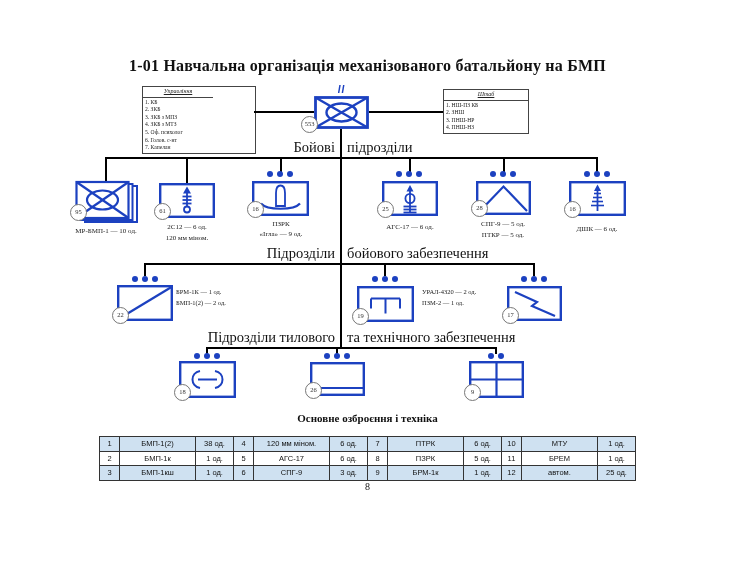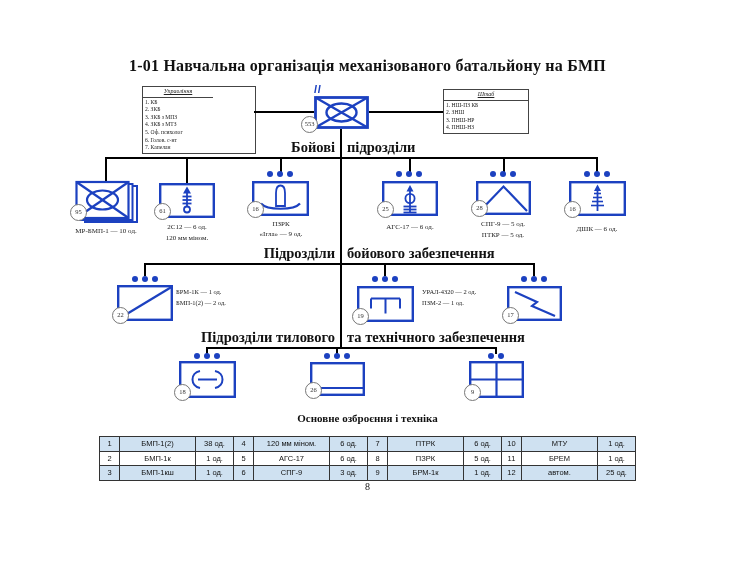--- a/index.html
+++ b/index.html
@@ -6,30 +6,30 @@
   .page{position:relative;width:735px;height:566px;background:#ffffff;overflow:hidden;
         font-family:"Liberation Serif",serif;color:#111;}
   .hline,.vline{position:absolute;background:#000;}
   .title{position:absolute;left:0;top:57px;width:735px;text-align:center;
          font-size:16px;font-weight:bold;letter-spacing:.2px;}
   .roster{position:absolute;border:1px solid #444;background:#fff;font-size:5.6px;line-height:7.6px;
           font-family:"Liberation Serif",serif;color:#222;}
   .roster-head{border-bottom:1px solid #444;text-align:center;font-style:italic;font-size:6px;
                text-decoration:underline;padding:1px 0;}
   .roster-items{padding:1px 2px;}
-  .band{position:absolute;font-size:14.5px;font-weight:bold;white-space:nowrap;}
+  .band{position:absolute;font-size:14.5px;font-weight:normal;white-space:nowrap;}
   .band.r{text-align:right;}
   .dots{position:absolute;display:flex;gap:4px;}
   .dot{width:6px;height:6px;border-radius:50%;background:#1c41c0;}
   .badge{position:absolute;width:15px;height:15px;border-radius:50%;background:#fff;
          border:1px solid #777;color:#333;font-size:6.5px;line-height:14px;text-align:center;
          font-family:"Liberation Serif",serif;z-index:5;}
   .lbl{position:absolute;font-size:7px;line-height:10.5px;text-align:center;color:#222;white-space:nowrap;}
   .side-lbl{position:absolute;font-size:6.5px;line-height:10.5px;text-align:left;color:#222;white-space:nowrap;}
-  .echelon{position:absolute;color:#1c41c0;font-weight:bold;font-size:10px;
+  .echelon{position:absolute;color:#1c41c0;font-weight:bold;font-size:10px;text-align:center;
            font-family:"Liberation Sans",sans-serif;letter-spacing:1px;font-style:italic;}
   .tbl-title{position:absolute;left:0;top:412px;width:735px;text-align:center;
              font-family:Liberation Serif, serif;font-size:11px;font-weight:bold;}
   .tbl{position:absolute;left:99px;top:436px;display:grid;
        grid-template-columns:20px 76px 38px 20px 76px 38px 20px 76px 38px 20px 76px 38px;
        border-top:1px solid #333;border-left:1px solid #333;
        font-family:"Liberation Sans",sans-serif;font-size:7.5px;color:#111;}
   .tbl .c{height:13.5px;line-height:13.5px;text-align:center;border-right:1px solid #333;
           border-bottom:1px solid #333;overflow:hidden;white-space:nowrap;}
   .tbl .shade{background:#cfe1f1;}

